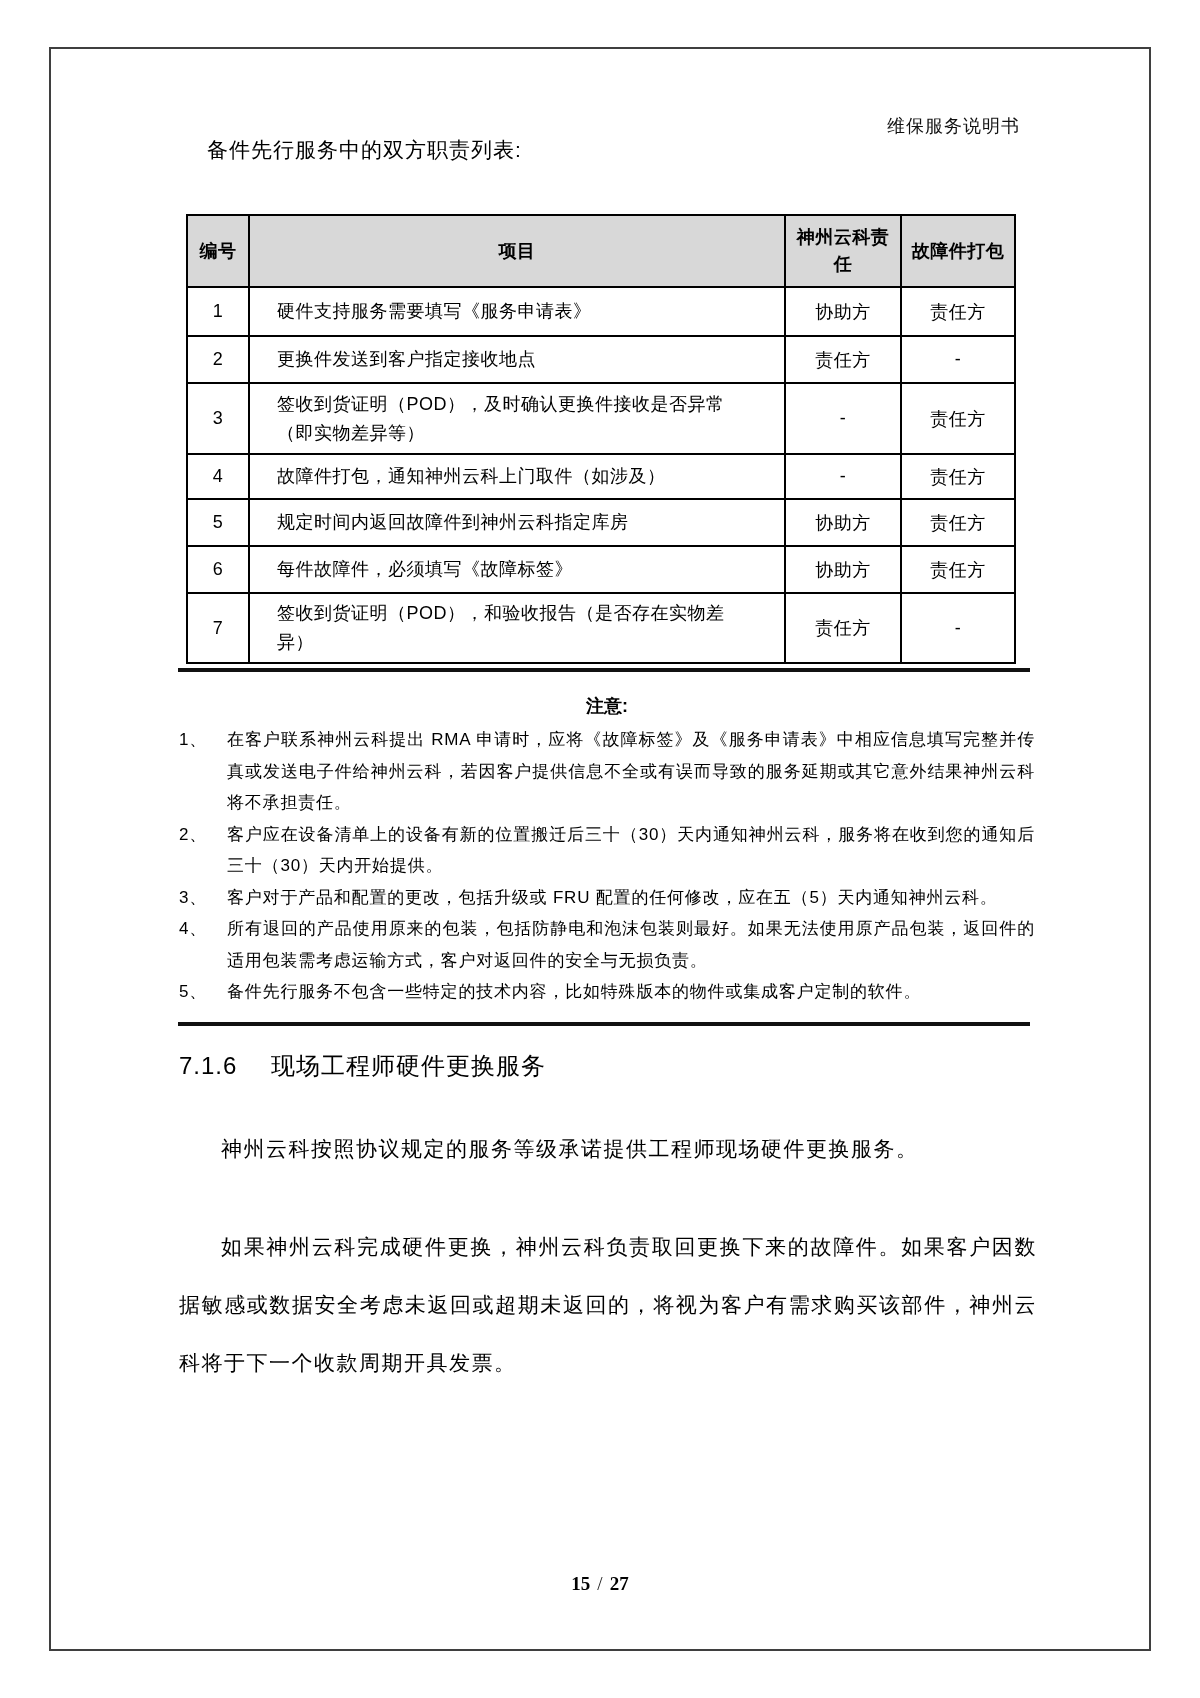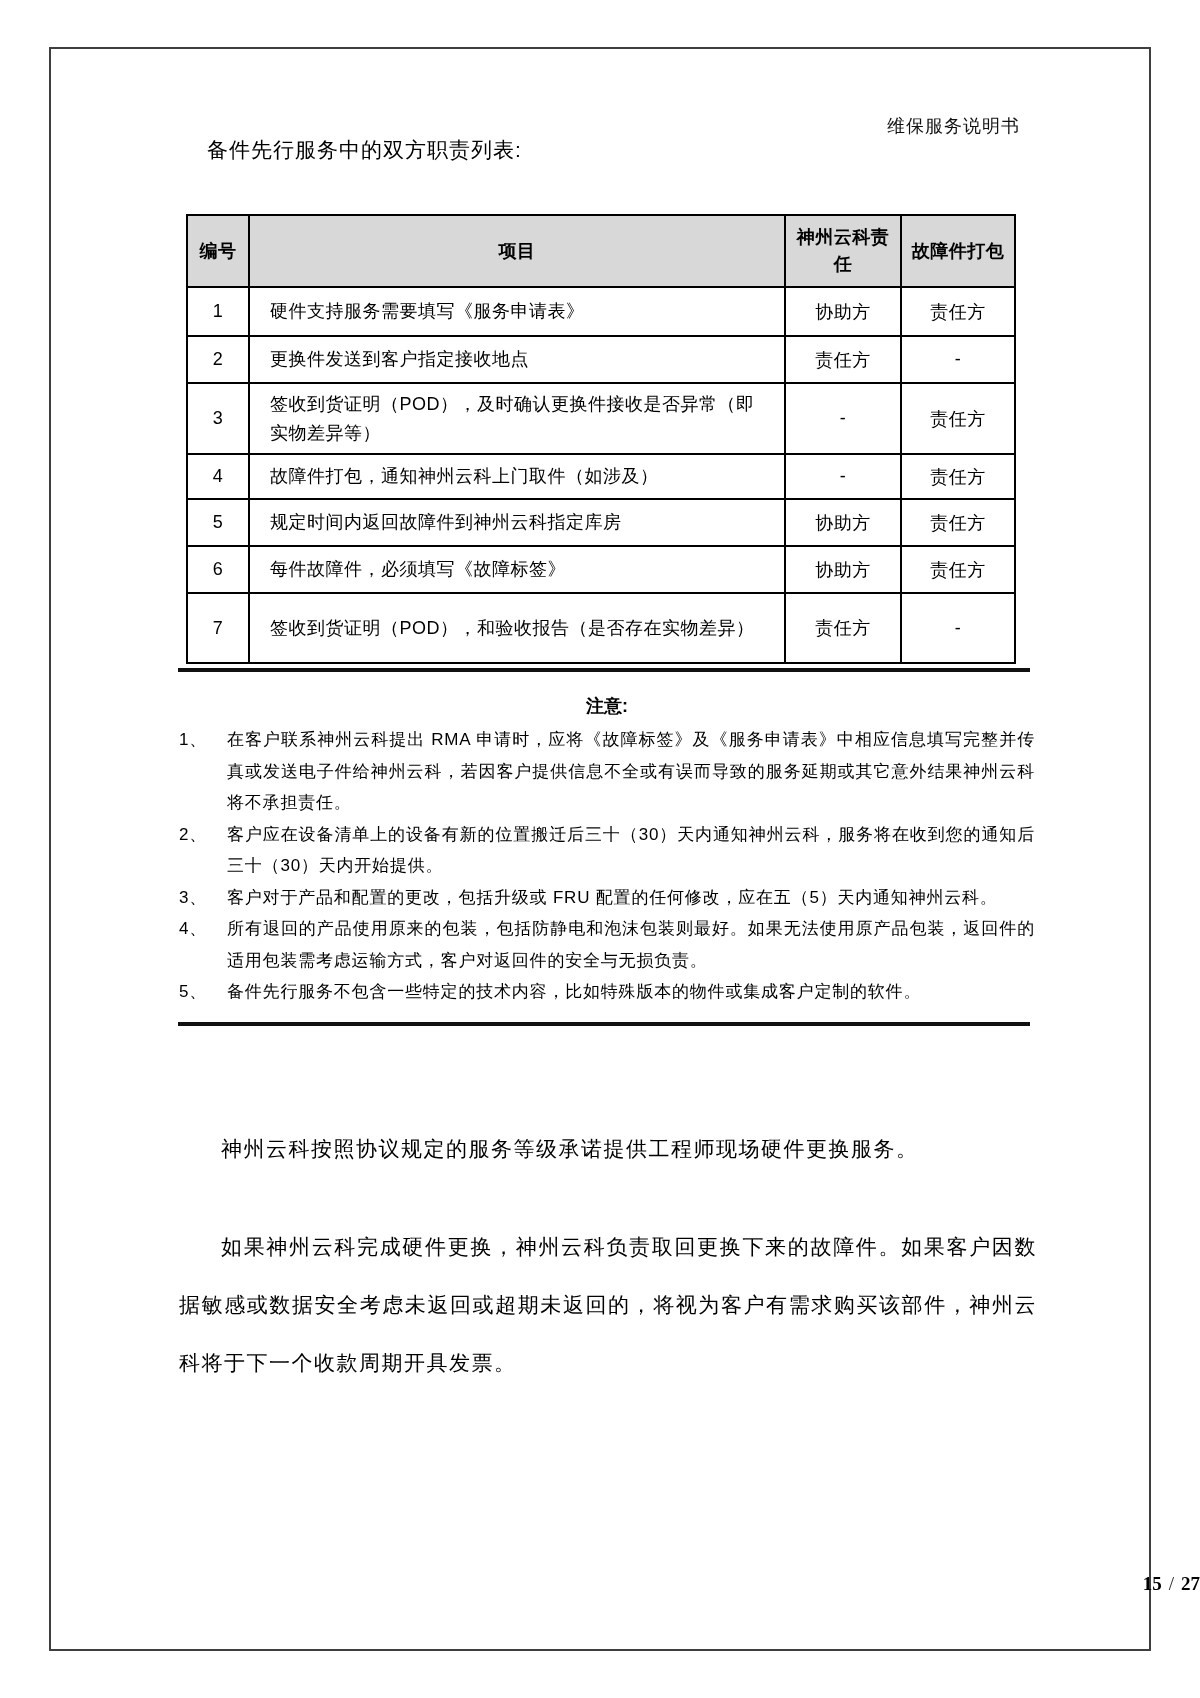--- a/index.html
+++ b/index.html
@@ -48,21 +48,21 @@
     line-height: 27px; padding: 2px 6px;
   }
   .resp-table tbody tr:nth-child(1) { height: 49px; }
   .resp-table tbody tr:nth-child(2) { height: 47px; }
   .resp-table tbody tr:nth-child(3) { height: 71px; }
   .resp-table tbody tr:nth-child(4) { height: 45px; }
   .resp-table tbody tr:nth-child(5) { height: 47px; }
   .resp-table tbody tr:nth-child(6) { height: 47px; }
   .resp-table tbody tr:nth-child(7) { height: 70px; }
   .resp-table td.c-center { text-align: center; padding: 2px 4px; }
-  .resp-table td.c-item { text-align: left; padding: 4px 20px; line-height: 29px; margin-left: 39px; }
+  .resp-table td.c-item { text-align: left; padding: 4px 27px; line-height: 29px; margin-left: 39px; }
 
   .hrule { position: absolute; left: 178px; width: 852px; height: 4px; background: #111111; }
   .hrule-1 { top: 668px; }
   .hrule-2 { top: 1022px; }
 
   .notes { position: absolute; left: 179px; top: 691px; width: 856px; }
   .notes-label { font-size: 18px; font-weight: bold; line-height: 30px; margin-bottom: 3px; text-align: center; }
   .note-item { display: flex; font-size: 17px; line-height: 31.5px; letter-spacing: 0.8px; }
   .note-marker { flex: 0 0 48px; }
   .note-text { flex: 1; text-align: justify; }
@@ -76,21 +76,21 @@
   .body-paragraphs { position: absolute; left: 179px; top: 1120px; width: 858px; }
   .body-paragraphs p {
     font-size: 21px; line-height: 58px; letter-spacing: 1.5px;
     text-indent: 2em; text-align: justify;
   }
   .body-paragraphs p:nth-child(1) { margin-bottom: 40px; }
   .body-paragraphs p:nth-child(2) { margin-bottom: 14px; }
 
   .footer {
     position: absolute; left: 0; top: 1573px; width: 1200px;
-    text-align: right;
+    text-align: center;
     font-family: "Liberation Serif", serif;
     font-size: 19px;
   }
   .pg-num { font-weight: bold; }
   .pg-sep { font-weight: normal; margin: 0 7px; color: #222; }
 </style>
 </head>
 <body>
 
 <div class="page">
@@ -183,20 +183,24 @@
       <span class="note-text">所有退回的产品使用原来的包装，包括防静电和泡沫包装则最好。如果无法使用原产品包装，返回件的适用包装需考虑运输方式，客户对返回件的安全与无损负责。</span>
     </div>
     <div class="note-item">
       <span class="note-marker">5、</span>
       <span class="note-text">备件先行服务不包含一些特定的技术内容，比如特殊版本的物件或集成客户定制的软件。</span>
     </div>
   </div>
 
   <div class="hrule hrule-2"></div>
 
+  <div class="section-heading">
+    <span class="sec-num">7.1.6</span>
+    <span class="sec-title">现场工程师硬件更换服务</span>
+  </div>
 
   <div class="body-paragraphs">
     <p>神州云科按照协议规定的服务等级承诺提供工程师现场硬件更换服务。</p>
     <p>如果神州云科完成硬件更换，神州云科负责取回更换下来的故障件。如果客户因数据敏感或数据安全考虑未返回或超期未返回的，将视为客户有需求购买该部件，神州云科将于下一个收款周期开具发票。</p>
   </div>
 
   <div class="footer">
     <span class="pg-num">15</span><span class="pg-sep">/</span><span class="pg-num">27</span>
   </div>
 

